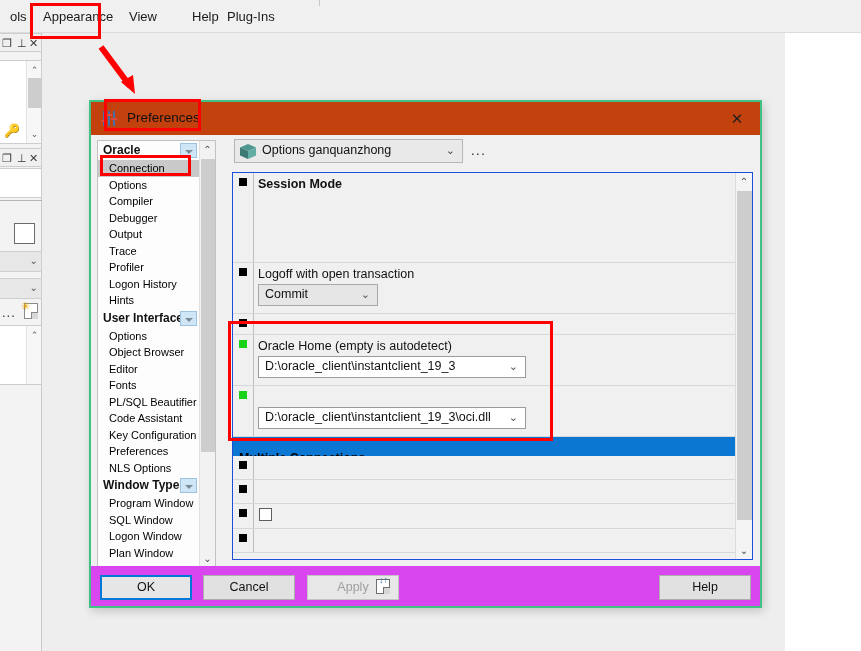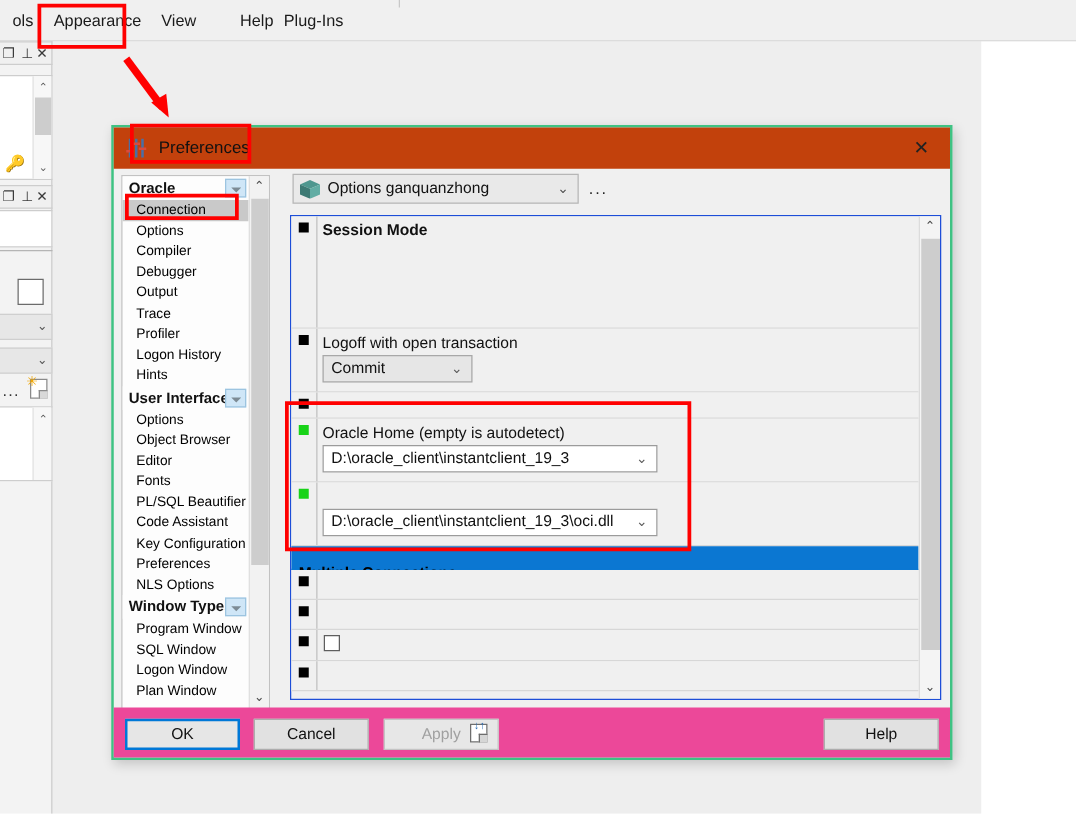--- a/index.html
+++ b/index.html
@@ -214,21 +214,21 @@
   .prop-sb .arrow {
     position: absolute; left: 0; width: 16px; height: 17px; text-align: center;
     line-height: 17px; font-size: 10px; color: #4a4a4a;
   }
   .prop-sb .thumb {
     position: absolute; left: 1px; width: 15px; top: 18px; height: 329px; background: #cdcdcd;
   }
 
   
   .dlg-footer {
-    position: absolute; left: 0; bottom: 0; right: 0; height: 40px; background: #ec4899;
+    position: absolute; left: 0; bottom: 0; right: 0; height: 40px; background: #d946ef;
   }
   .btn {
     position: absolute; top: 9px; height: 25px; background: #e1e1e1;
     border: 1px solid #adadad; font-size: 12.5px; color: #111;
     text-align: center; line-height: 23px;
   }
   .btn.focused { border: 2px solid #0078d7; background: #e6e6e6; line-height: 21px; }
   .btn.disabled { color: #a0a0a0; background: #e7e7e7; border-color: #c4c4c4; }
   .imp-exp-btn {
     position: absolute; left: 376px; top: 577px; width: 18px; height: 18px;

